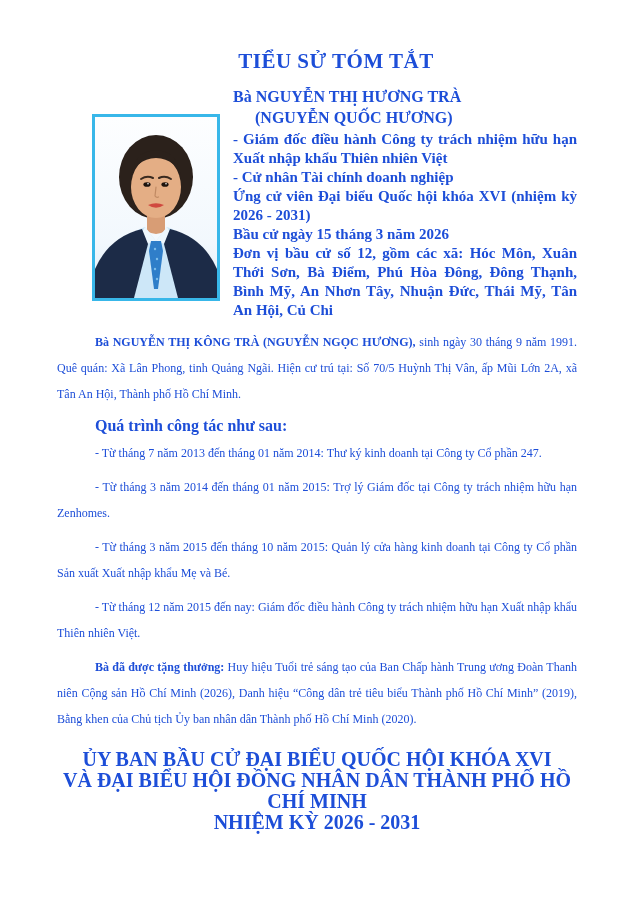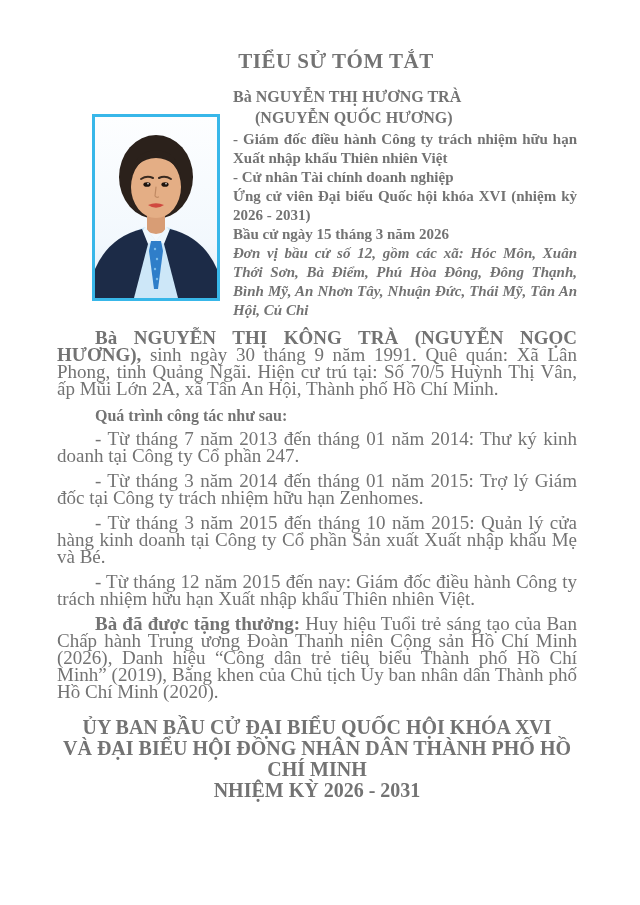--- a/index.html
+++ b/index.html
@@ -1,21 +1,21 @@
 <!DOCTYPE html>
 <html><head>
 <meta charset="utf-8">
 <style>
   html, body { margin: 0; padding: 0; background: #ffffff; }
   .page {
     position: relative;
     width: 640px;
     height: 905px;
     background: #ffffff;
-    color: #737373;
+    color: #1d4ed8;
     font-family: "Liberation Serif", serif;
     box-sizing: border-box;
     padding: 46px 63px 0 57px;
     overflow: hidden;
   }
   .doc-title {
     margin: 0;
     font-size: 21px;
     font-weight: bold;
     text-align: center;
@@ -37,26 +37,26 @@
   .right-col {
     margin-left: auto;
     width: 344px;
     font-weight: bold;
     font-size: 15px;
     line-height: 19px;
   }
   .name-line-1 { margin: 0; font-size: 16px; line-height: 21px; }
   .name-line-2 { margin: 0 0 2px; font-size: 16px; line-height: 21px; padding-left: 22px; }
   .detail-item { margin: 0; text-align: justify; }
-  .detail-item.last { text-align: justify; font-style: italic; }
+  .detail-item.last { text-align: justify; }
   .body-section { margin-top: 9px; }
   .body-para {
     margin: 0 0 8px;
-    font-size: 19px;
-    line-height: 17px;
+    font-size: 12px;
+    line-height: 26px;
     text-align: justify;
     text-indent: 38px;
   }
   .career-heading {
     margin: 0 0 4px;
     font-size: 16px;
     line-height: 21px;
     font-weight: bold;
     text-indent: 38px;
   }

